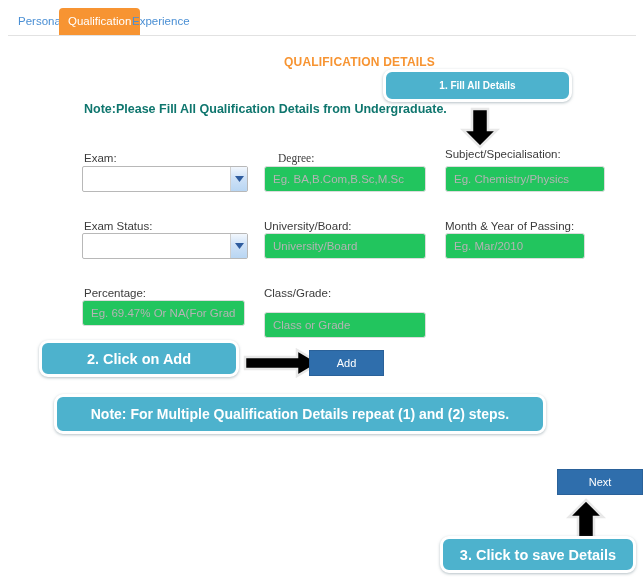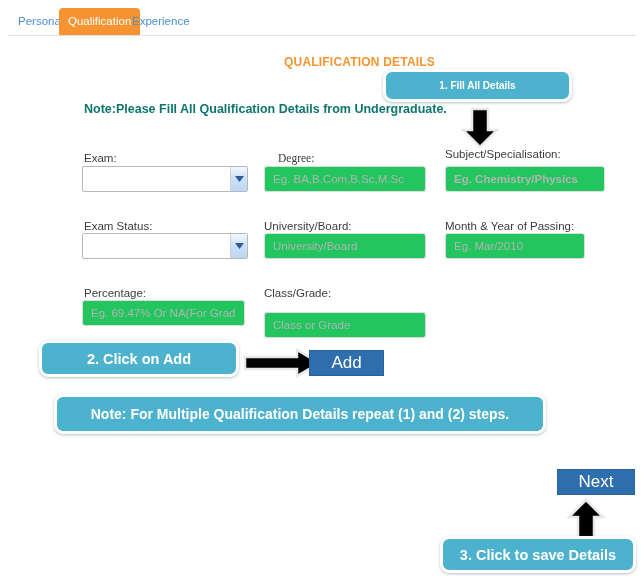--- a/index.html
+++ b/index.html
@@ -164,21 +164,21 @@
     pointer-events: none;
   }
 
   
   #lbl-exam      { left: 84px;  top: 152px; }
   #lbl-degree    { left: 278px; top: 152px; font-family: Liberation Serif, serif; }
   #lbl-subject   { left: 445px; top: 136px; margin-top: 12px; }
   #wrap-exam     { left: 82px;  top: 166px; width: 166px; height: 26px; }
   #sel-exam      { left: 0; top: 0; width: 166px; }
   #in-degree     { left: 264px; top: 166px; width: 162px; }
-  #in-subject    { left: 445px; top: 166px; width: 160px; font-weight: bold; }
+  #in-subject    { left: 445px; top: 166px; width: 160px; }
 
   
   #lbl-examstatus{ left: 84px;  top: 220px; }
   #lbl-university{ left: 264px; top: 220px; }
   #lbl-monthyear { left: 445px; top: 220px; }
   #wrap-status   { left: 82px;  top: 233px; width: 166px; height: 26px; }
   #sel-status    { left: 0; top: 0; width: 166px; }
   #in-university { left: 264px; top: 233px; width: 162px; }
   #in-monthyear  { left: 445px; top: 233px; width: 140px; }
 
@@ -188,27 +188,27 @@
   #in-percentage { left: 82px;  top: 300px; width: 163px; }
   #in-classgrade { left: 264px; top: 312px; width: 162px; }
 
   
   .btn-blue {
     position: absolute;
     background: #2f6eac;
     border: 1px solid #2a6199;
     color: #ffffff;
     font-family: "Liberation Sans", sans-serif;
-    font-size: 17px;
+    font-size: 11px;
     text-align: center;
     cursor: pointer;
     padding: 0;
   }
   #btn-add  { left: 309px; top: 350px; width: 75px; height: 26px; }
-  #btn-next { left: 557px; top: 469px; width: 78px; height: 26px; }
+  #btn-next { left: 557px; top: 469px; width: 86px; height: 26px; }
 </style>
 </head>
 <body>
 
 <div class="tabbar">
   <div class="tab tab-link" id="tab-personal">Personal</div>
   <div class="tab tab-active" id="tab-qualification">Qualification</div>
   <div class="tab tab-link" id="tab-experience">Experience</div>
   <div class="tabbar-rule"></div>
 </div>

